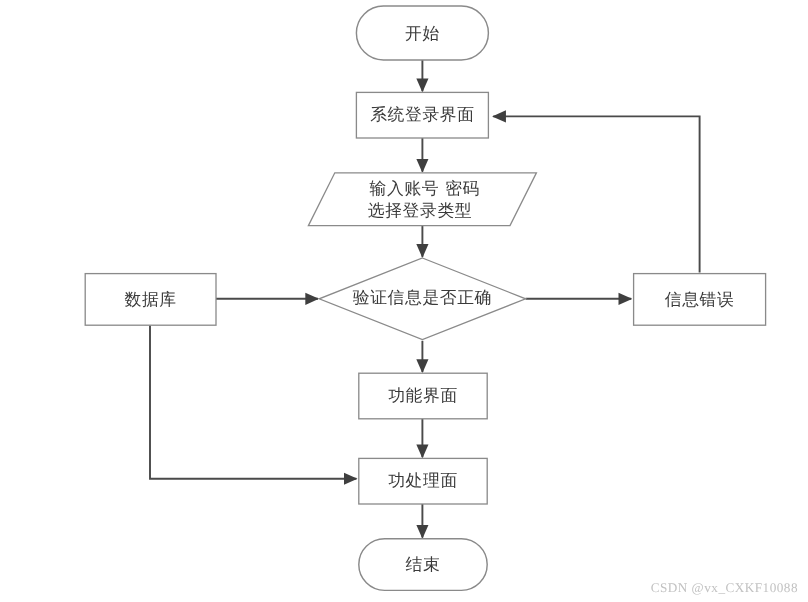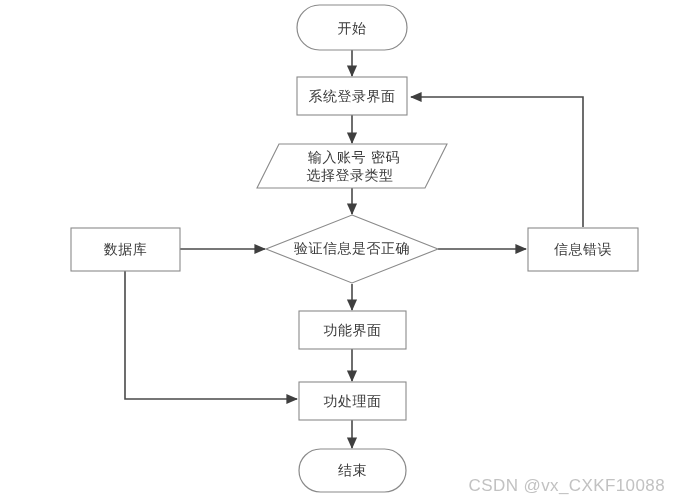--- a/index.html
+++ b/index.html
@@ -45,22 +45,22 @@
     stroke-width: 1.6;
     fill: none;
   }
   .arrow-head {
     fill: #3f3f3f;
   }
   .watermark-text {
     position: absolute;
     right: 8px;
     bottom: 6px;
-    font-family: Liberation Sans, sans-serif;
-    font-size: 17px;
+    font-family: Liberation Serif, serif;
+    font-size: 11px;
     color: #c2c2c2;
     letter-spacing: 0.4px;
     user-select: none;
   }
 </style>
 </head>
 <body>
 
 <svg id="flow-canvas" viewBox="0 0 673 502" width="673" height="502">
 

